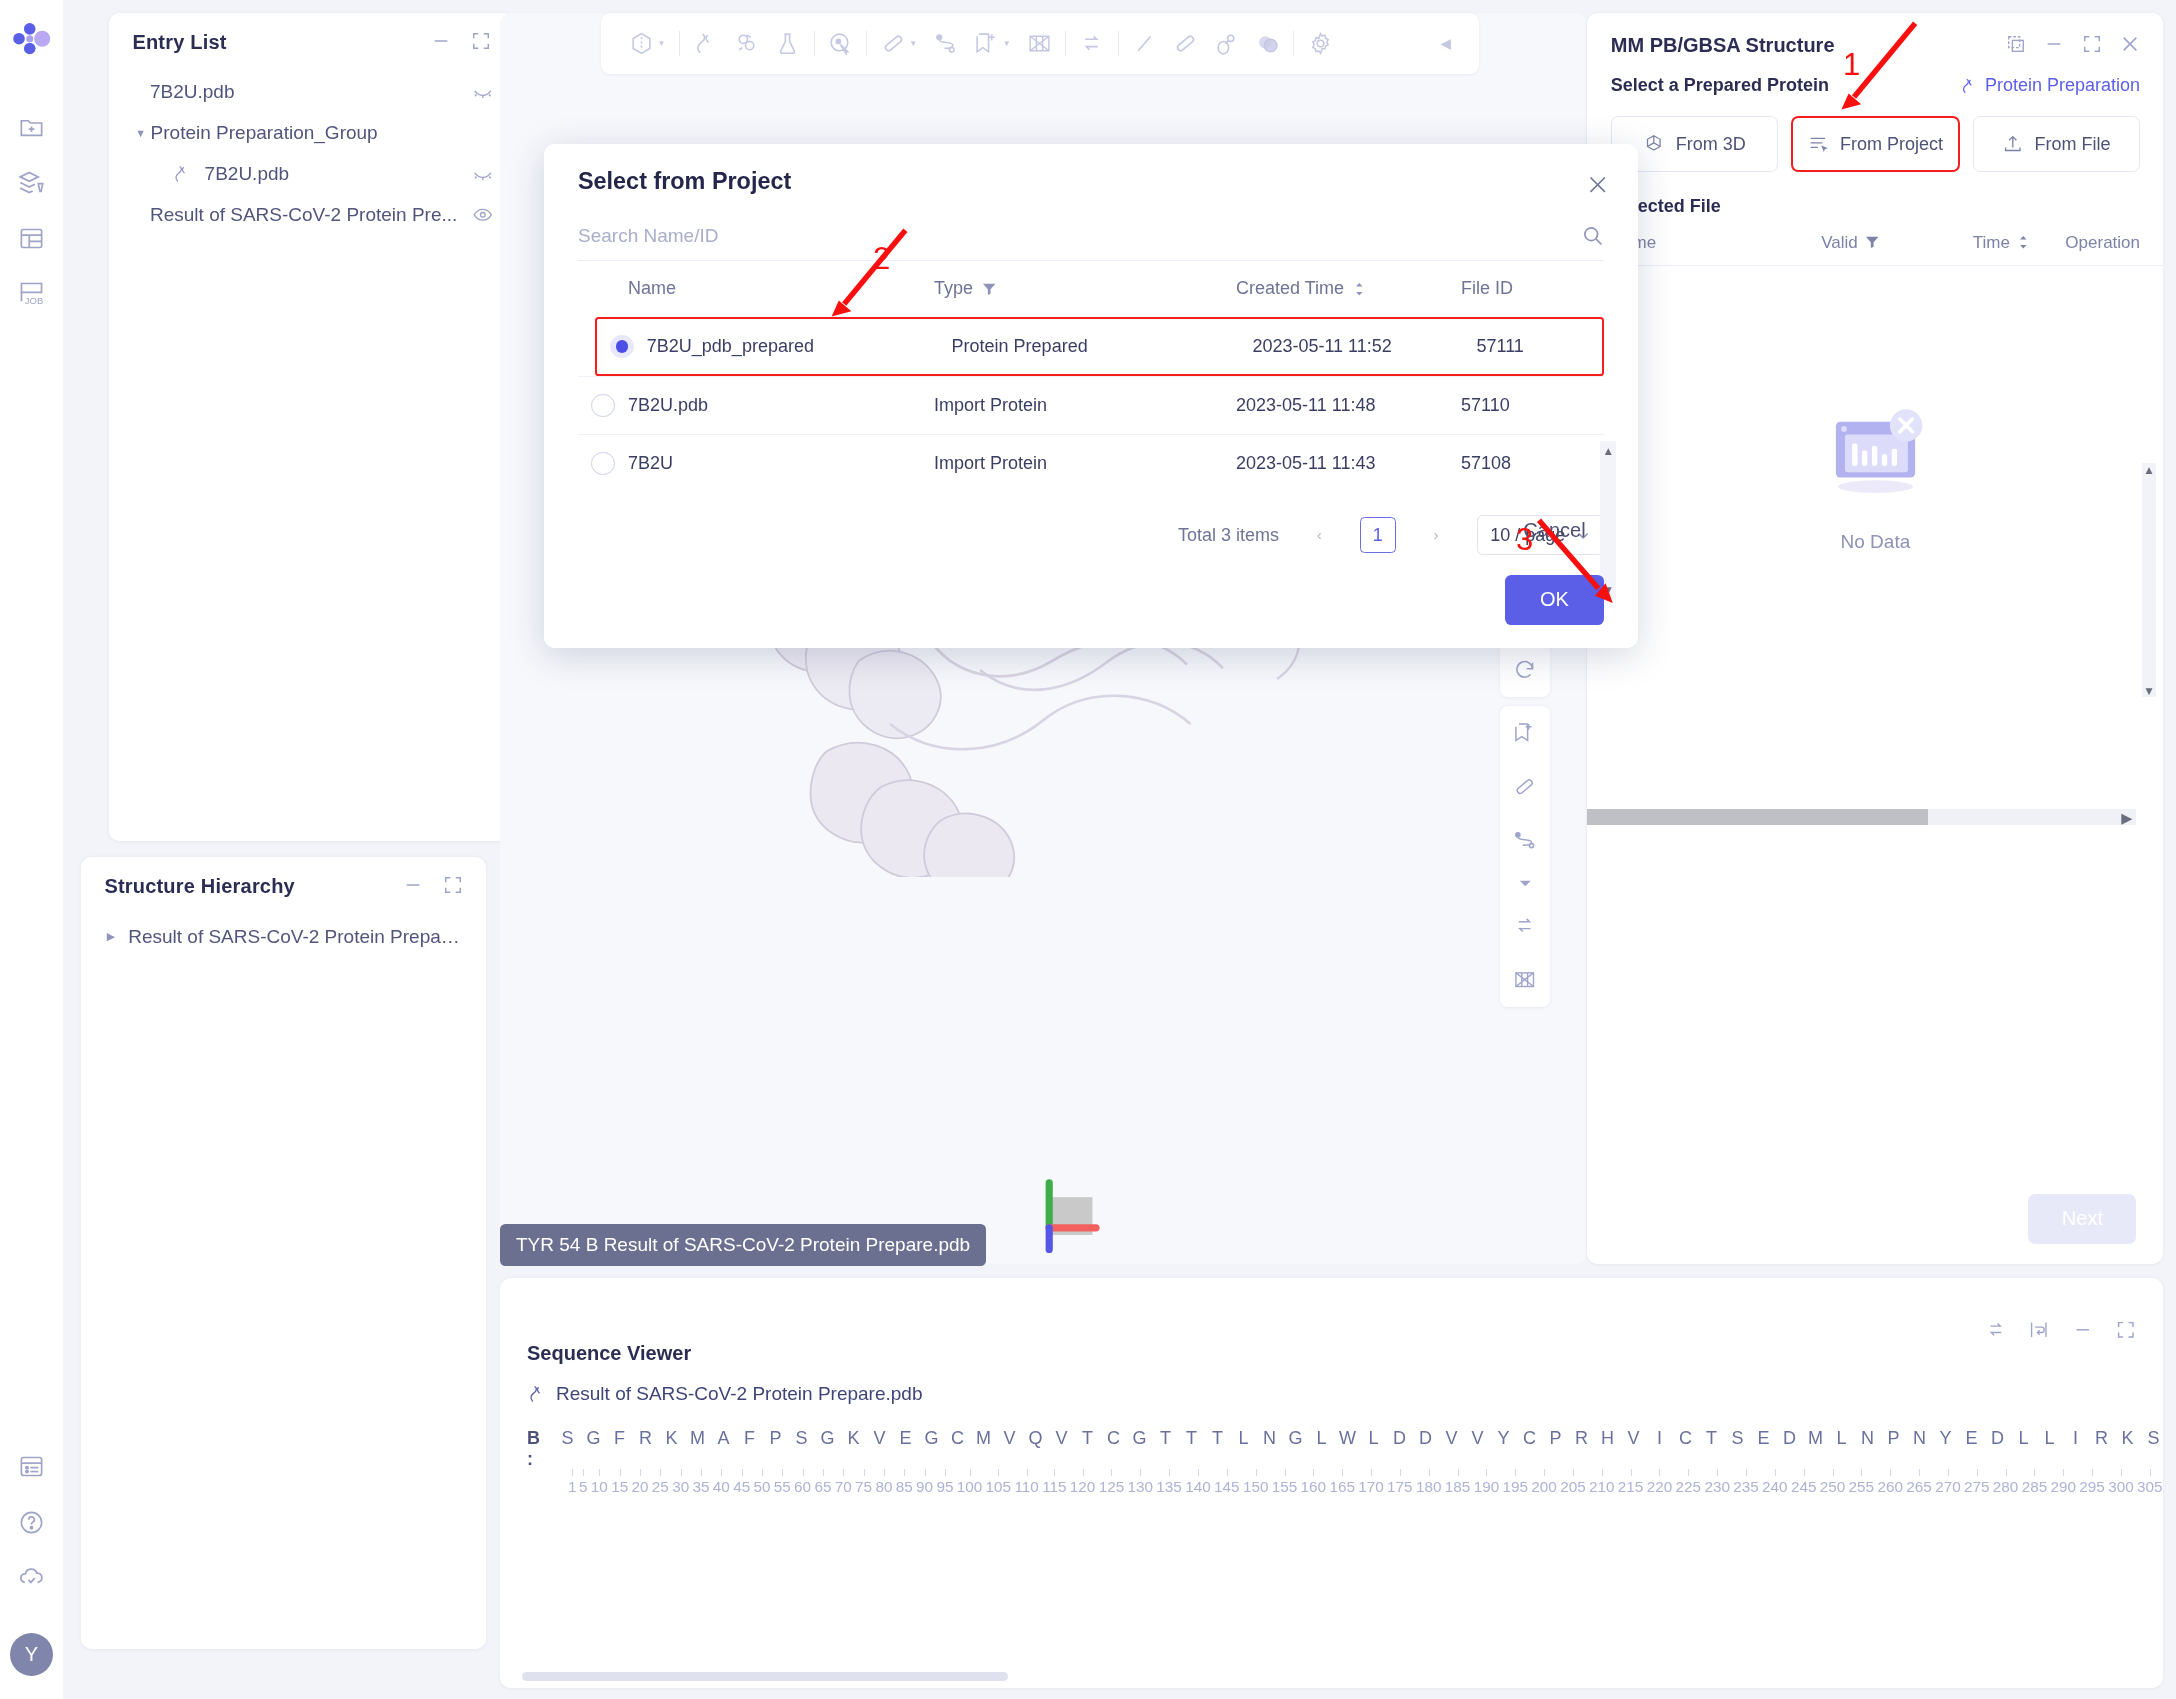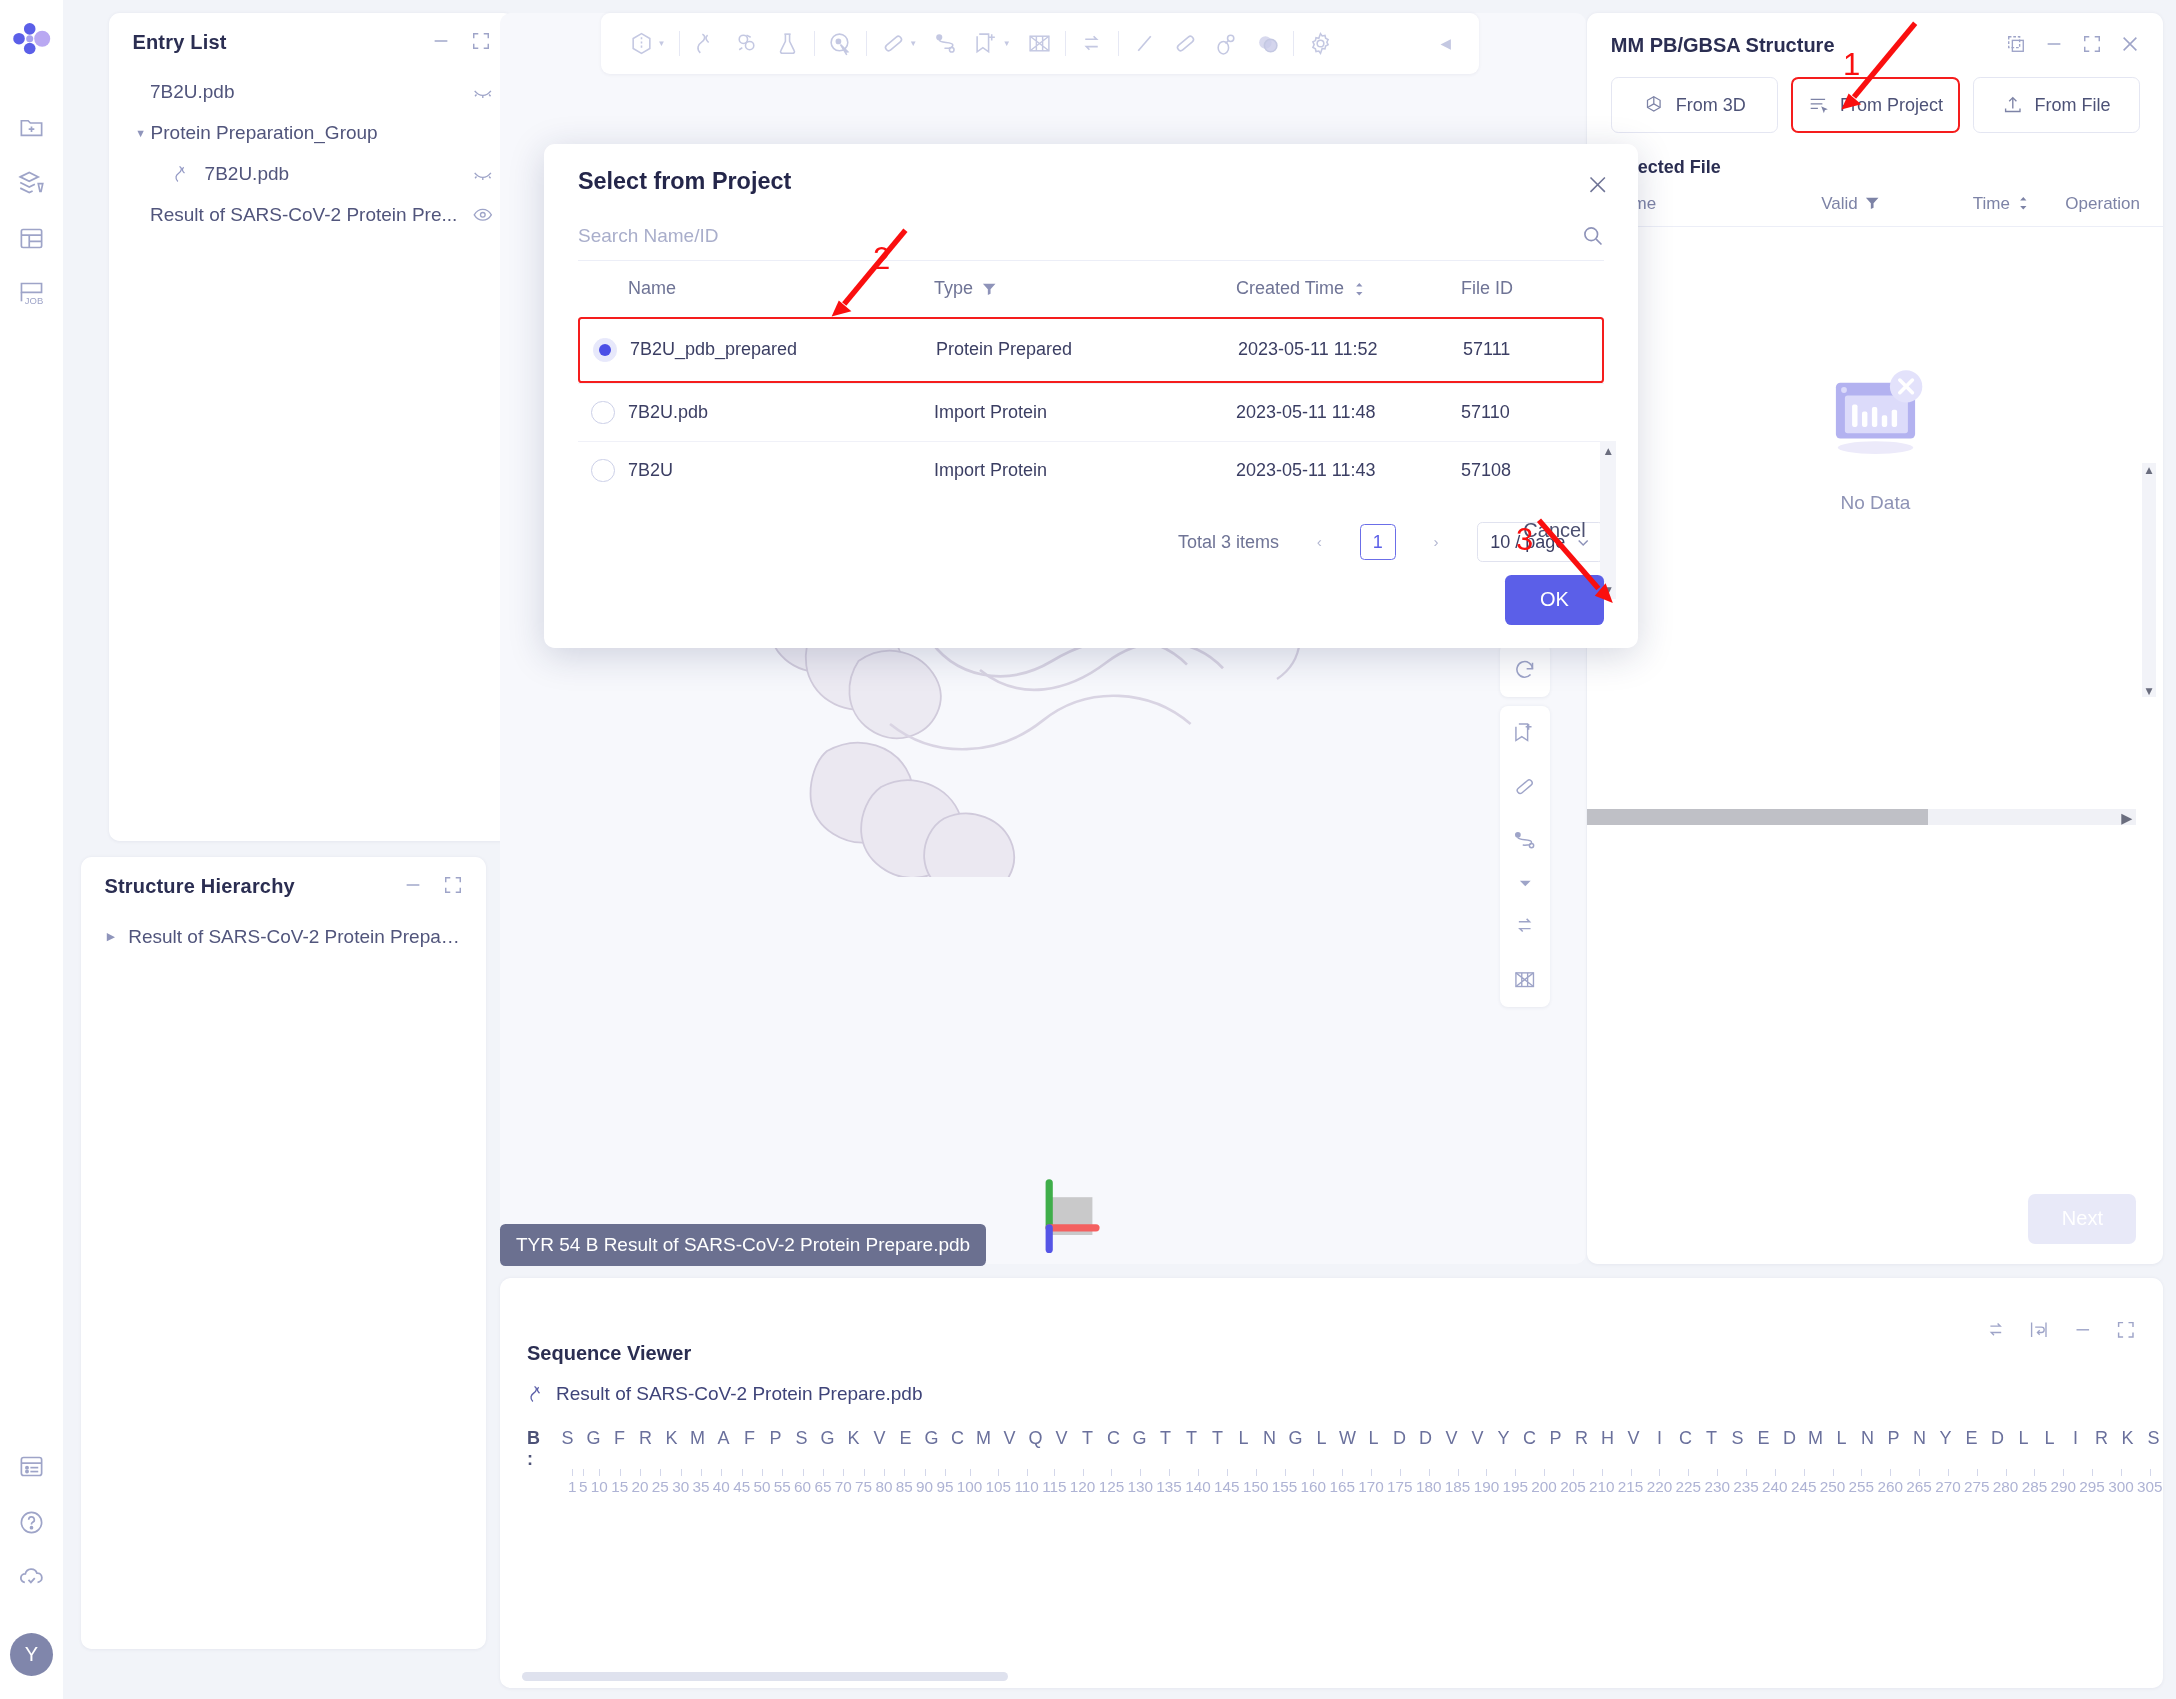--- a/index.html
+++ b/index.html
@@ -184,21 +184,21 @@
   .mt-head {
     display: flex; align-items: center; height: 56px;
     color: #6f7496; font-size: 18px;
   }
   .mt-row {
     display: flex; align-items: center; height: 58px;
     border-top: 0.9px solid #f0f1f8; font-size: 18px; color: #3b3e63;
   }
   .mt-row.first { border-top: none; }
   .mt-row.selected-highlight {
-    border: 2.7px solid #f51d1d; border-radius: 3.6px; height: 66px;
+    border: 2.7px solid #f51d1d; border-radius: 3.6px; height: 59px; margin-left: 17px;
   }
   .col-radio { width: 50px; display: flex; align-items: center; justify-content: center; }
   .col-name  { width: 306px; }
   .col-type  { width: 302px; }
   .col-time  { width: 225px; }
   .col-id    { width: 126px; }
   .radio-outer {
     width: 23.4px; height: 23.4px; border-radius: 50%;
     border: 1.8px solid #ccd0e8; background: #fff;
     display: flex; align-items: center; justify-content: center;
@@ -652,20 +652,32 @@
         </svg>
       </span>
       <span>
         <svg width="20" height="20" viewBox="0 0 22 22" stroke="currentColor" stroke-width="1.7">
             <path d="M4 4l14 14M18 4L4 18"></path>
           </svg>
       </span>
     </div>
   </div>
 
+  <div class="rp-subhead">
+    <div class="rp-subtitle">Select a Prepared Protein</div>
+    <div class="rp-link">
+      <span style="display:flex">
+        <svg width="18" height="18" viewBox="0 0 24 24" fill="none" stroke="currentColor" stroke-width="1.6">
+          <path d="M9 3c4 2 2 6-1 8s-5 6-1 10"></path>
+            <path d="M14 4c-3 2.5-1 5 1 7"></path>
+        </svg>
+      </span>
+      <span>Protein Preparation</span>
+    </div>
+  </div>
 
   <div class="source-tabs">
     <div class="source-tab">
       <span style="display:flex;color:#7d83a6">
         <svg width="21.6" height="21.6" viewBox="0 0 24 24" fill="none" stroke="currentColor" stroke-width="1.4">
           <path d="M12 3l7 4v8l-7 4-7-4V7z"></path>
             <path d="M12 3v8l7 4M12 11L5 15"></path>
         </svg>
       </span>
       <span>From 3D</span>

